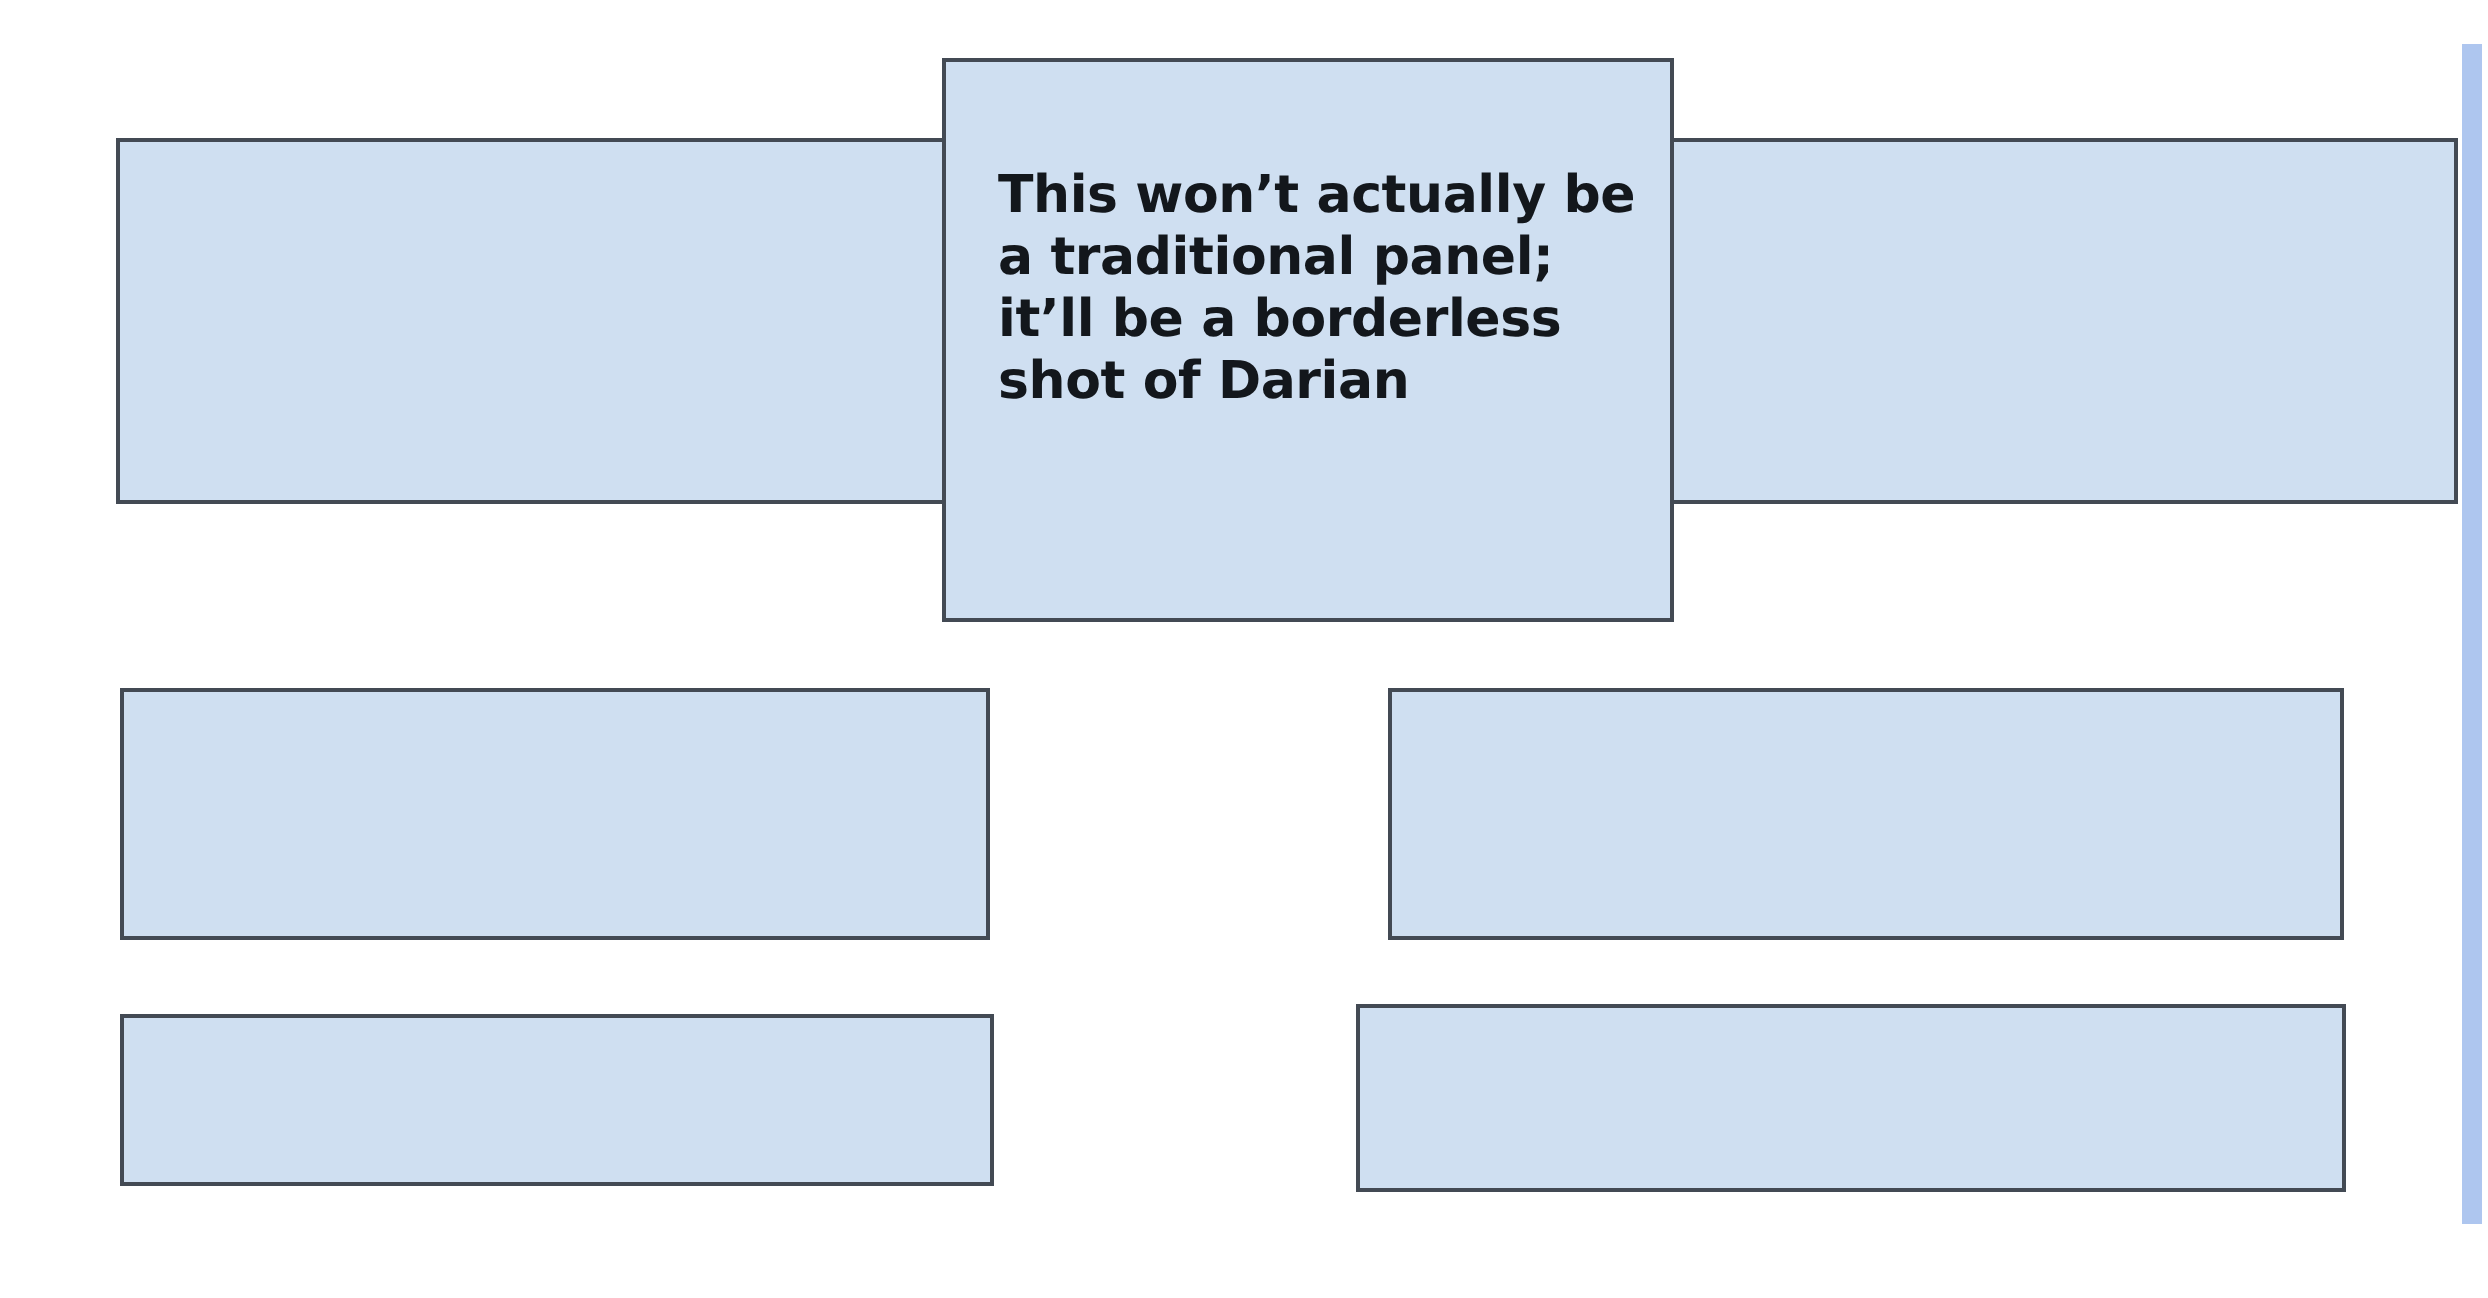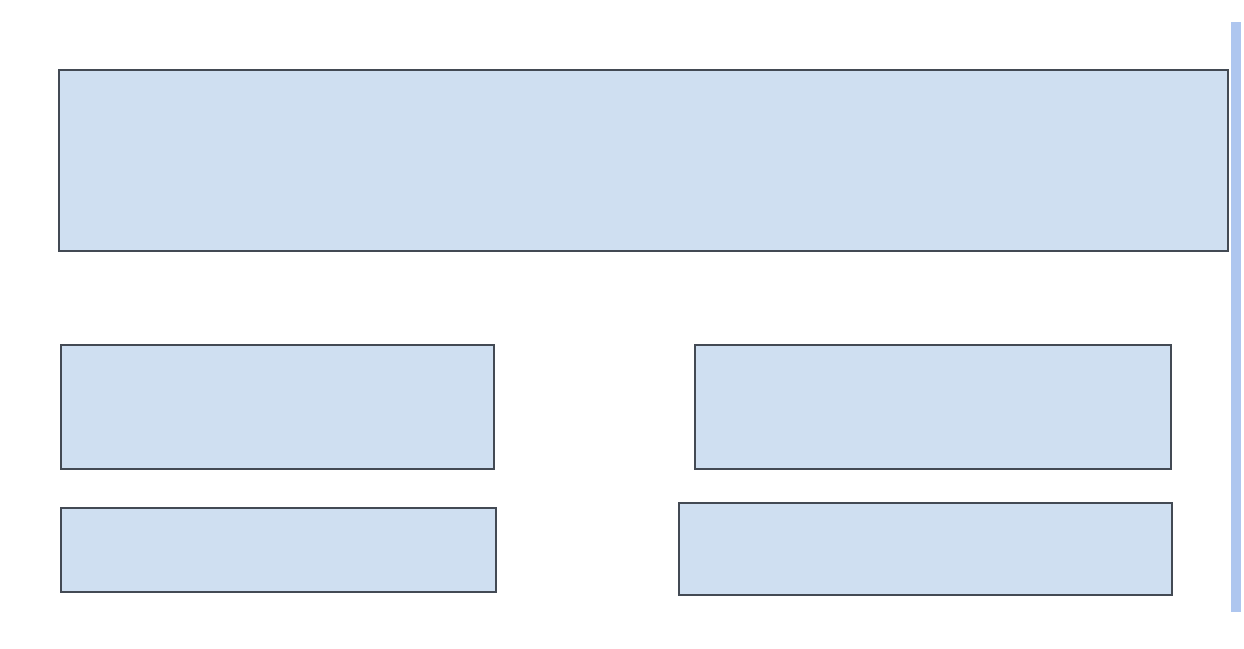--- a/index.html
+++ b/index.html
@@ -120,16 +120,19 @@
   </div>
 
   <div class="frame" id="frame-bottom-left">
     <span class="frame-label"></span>
   </div>
 
   <div class="frame" id="frame-bottom-right">
     <span class="frame-label"></span>
   </div>
 
+  <div id="note-panel">
+    <p id="note-text">This won’t actually be a traditional panel; it’ll be a borderless shot of Darian</p>
+  </div>
 
   <div id="right-accent-bar"></div>
 
 </div>
 
 </body></html>

